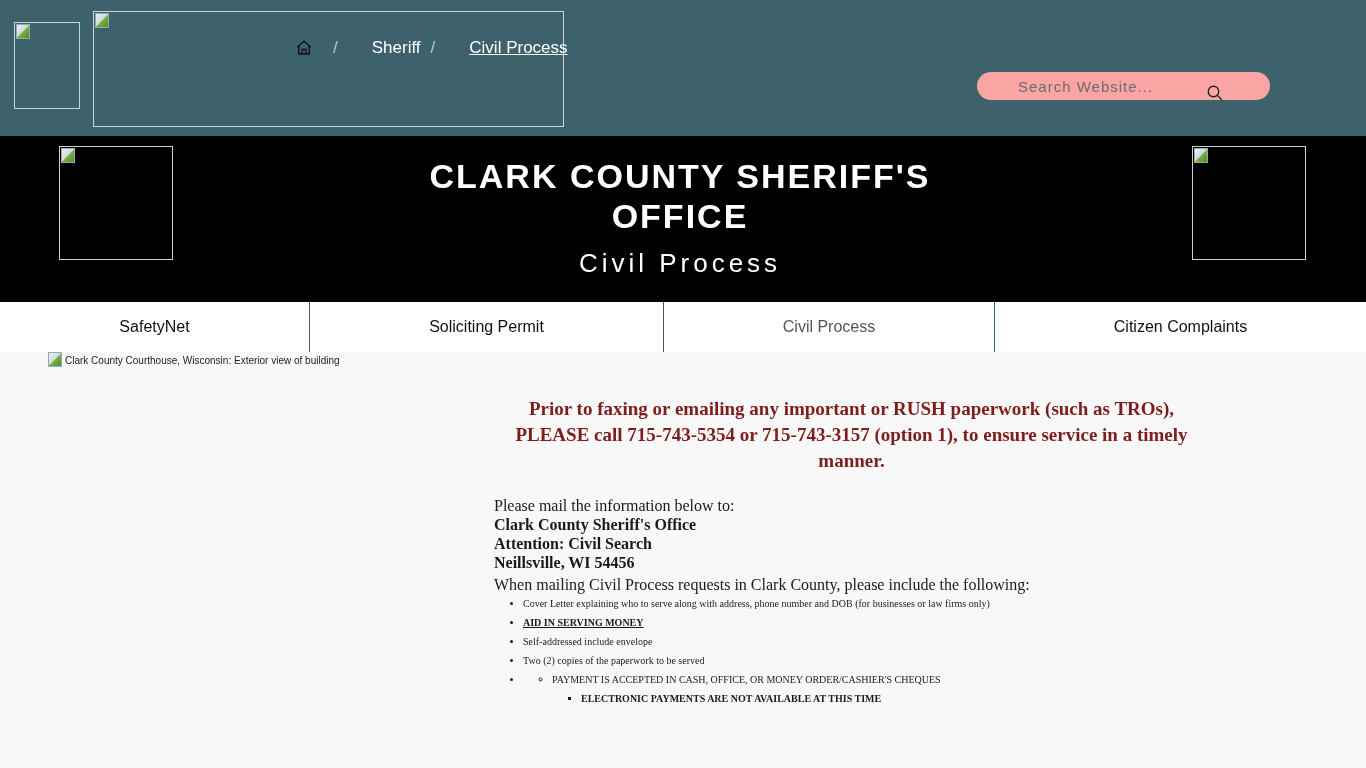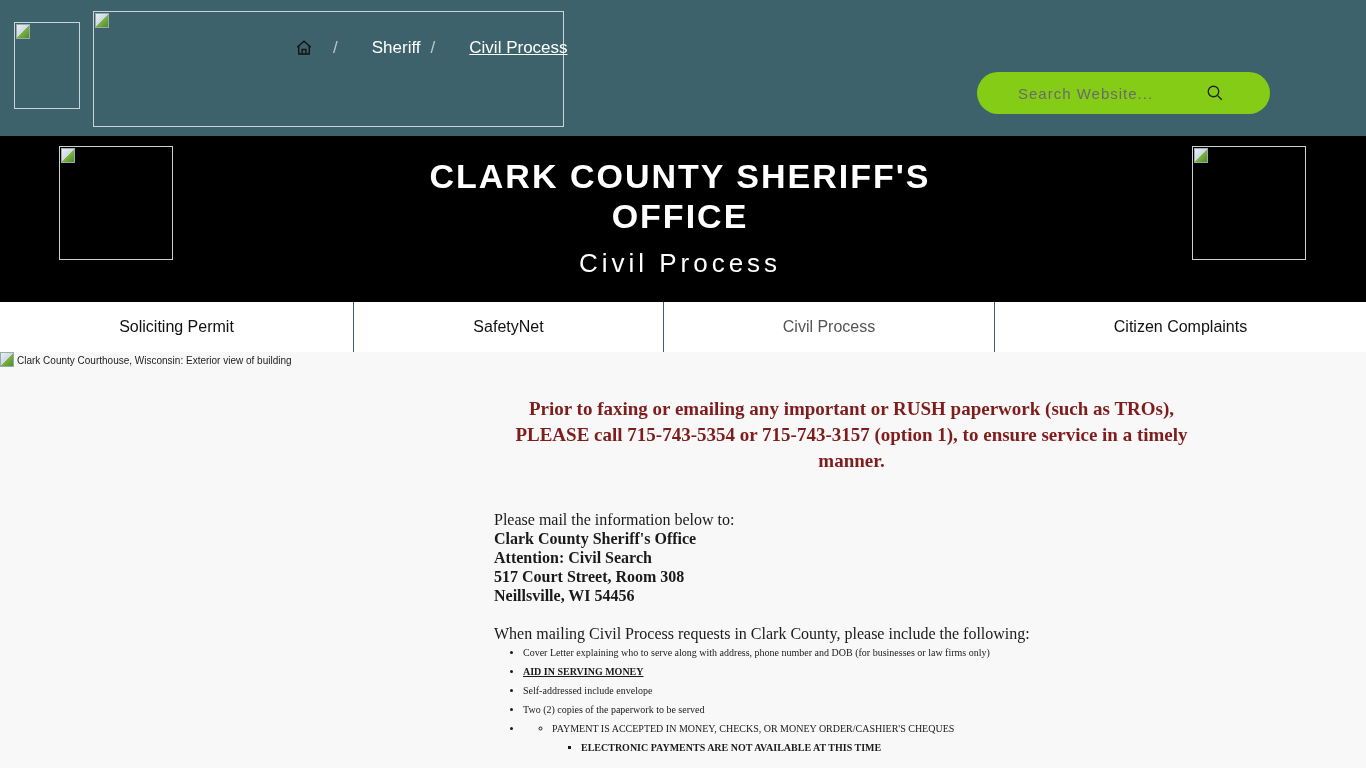--- a/index.html
+++ b/index.html
@@ -11,45 +11,45 @@
   .banner-box { position: absolute; left: 93px; top: 11px; width: 471px; height: 116px; border: 1px solid #c8d4d8; }
   .broken-img { position: absolute; left: 1px; top: 1px; width: 16px; height: 16px; }
   .broken-img .pg { position: absolute; left: 0; top: 0; width: 14px; height: 15px; background: linear-gradient(135deg, #e8eef4 0%, #cfd9e3 50%, #7cb342 51%, #4c8c2b 100%); border: 1px solid #9aa; }
 
   .breadcrumb { position: absolute; left: 295px; top: 38px; display: flex; align-items: center; font-size: 17px; color: #ffffff; }
   .breadcrumb .home-icon { width: 18px; height: 18px; margin-right: 10px; }
   .breadcrumb .sep { color: #b9c7cc; margin: 0 10px; font-size: 17px; }
   .breadcrumb .crumb { color: #ffffff; margin-left: 24px; }
   .breadcrumb .current { text-decoration: underline; }
 
-  .search { position: absolute; left: 977px; top: 72px; width: 293px; height: 42px; background: #84cc16; border-radius: 21px; display: flex; align-items: center; }
+  .search { position: absolute; left: 977px; top: 72px; width: 293px; height: 28px; background: #fca5a5; border-radius: 21px; display: flex; align-items: center; }
   .search input { border: none; outline: none; background: transparent; margin-left: 41px; width: 180px; font-family: "Liberation Sans", sans-serif; font-size: 15px; letter-spacing: 1px; color: #555; }
   .search input::placeholder { color: #6b6b6b; }
   .search .search-icon { position: absolute; left: 229px; top: 12px; width: 18px; height: 18px; }
 
   .hero { position: absolute; left: 0; top: 136px; width: 1366px; height: 166px; background: #000000; }
   .hero-img-left { position: absolute; left: 59px; top: 10px; width: 114px; height: 114px; border: 1px solid #cfcfcf; }
   .hero-img-right { position: absolute; left: 1192px; top: 10px; width: 114px; height: 114px; border: 1px solid #cfcfcf; }
   .hero-title { position: absolute; left: 420px; top: 20px; width: 520px; text-align: center; color: #ffffff; font-size: 34px; letter-spacing: 2px; line-height: 40px; }
   .hero-sub { position: absolute; left: 420px; top: 112px; width: 520px; text-align: center; color: #ffffff; font-size: 26px; letter-spacing: 4px; }
 
   .nav { position: absolute; left: 0; top: 302px; width: 1366px; height: 50px; background: #ffffff; display: flex; }
   .nav-item { height: 50px; display: flex; align-items: center; justify-content: center; font-size: 16px; color: #111; border-right: 1px solid #3e626b; cursor: pointer; }
   .nav-item:last-child { border-right: none; }
   .nav-item.active { color: #555; }
 
   .content { position: absolute; left: 0; top: 352px; width: 1366px; height: 416px; background: #f8f8f8; }
-  .courthouse-alt { position: absolute; left: 0; top: 0; font-size: 10px; color: #222; display: flex; align-items: center; }
+  .courthouse-alt { position: absolute; left: 0; top: 0; font-size: 10px; color: #222; display: flex; align-items: center; padding-left: 48px; }
   .courthouse-alt .broken-img { position: relative; left: 0; top: 0; margin-right: 1px; }
 
   .main { position: absolute; left: 494px; top: 44px; width: 720px; font-family: "DejaVu Serif", "Liberation Serif", serif; color: #1a1a1a; }
   .alert { width: 715px; text-align: center; color: #7f1d1d; font-weight: bold; font-size: 19px; line-height: 26px; font-family: "Liberation Serif", serif; }
-  .mail { margin-top: 36px; font-size: 16px; line-height: 19px; font-family: "Liberation Serif", serif; }
+  .mail { margin-top: 22px; font-size: 16px; line-height: 19px; font-family: "Liberation Serif", serif; }
   .mail .addr { font-weight: bold; }
-  .include { margin-top: 19px; font-size: 16px; line-height: 19px; font-family: "Liberation Serif", serif; }
+  .include { margin-top: 3px; font-size: 16px; line-height: 19px; font-family: "Liberation Serif", serif; }
   ul.reqs { margin-left: 29px; list-style: disc; }
   ul.reqs li { font-size: 10px; line-height: 19px; font-family: "Liberation Serif", serif; }
   ul.reqs a { color: #1a1a1a; font-weight: bold; text-decoration: underline; }
   ul.sub { margin-left: 29px; list-style: circle; }
   ul.subsub { margin-left: 29px; list-style: square; }
   ul.subsub li { font-weight: bold; }
 </style>
 </head>
 <body>
 
@@ -95,55 +95,54 @@
   <h1 class="hero-title">CLARK COUNTY SHERIFF'S OFFICE</h1>
   <div class="hero-sub">Civil Process</div>
   <div class="hero-img-right">
     <div class="broken-img">
         <div class="pg"></div>
       </div>
   </div>
 </div>
 
 <nav class="nav">
+  <div class="nav-item" style="width:310px">SafetyNet</div>
   <div class="nav-item" style="width:354px">Soliciting Permit</div>
-  <div class="nav-item" style="width:310px">SafetyNet</div>
   <div class="nav-item active" style="width:331px">Civil Process</div>
   <div class="nav-item" style="width:371px">Citizen Complaints</div>
 </nav>
 
 <div class="content">
   <div class="courthouse-alt">
     <div class="broken-img">
         <div class="pg"></div>
       </div>
     <span>Clark County Courthouse, Wisconsin: Exterior view of building</span>
   </div>
 
   <div class="main">
     <p class="alert">Prior to faxing or emailing any important or RUSH paperwork (such as TROs), PLEASE call 715-743-5354 or 715-743-3157 (option 1), to ensure service in a timely manner.</p>
 
     <div class="mail">
       <div>Please mail the information below to:</div>
       <div class="addr">Clark County Sheriff's Office</div>
       <div class="addr">Attention: Civil Search</div>
-      <div class="addr">517 Court Street, Room 308</div>
       <div class="addr">Neillsville, WI 54456</div>
     </div>
 
     <div class="include">When mailing Civil Process requests in Clark County, please include the following:</div>
     <ul class="reqs">
       <li>Cover Letter explaining who to serve along with address, phone number and DOB (for businesses or law firms only)</li>
       <li><a>AID IN SERVING MONEY</a></li>
       <li>Self-addressed include envelope</li>
       <li>Two (2) copies of the paperwork to be served</li>
       <li>
         <ul class="sub">
           <li>
-            <span>PAYMENT IS ACCEPTED IN MONEY, CHECKS, OR MONEY ORDER/CASHIER'S CHEQUES</span>
+            <span>PAYMENT IS ACCEPTED IN CASH, OFFICE, OR MONEY ORDER/CASHIER'S CHEQUES</span>
             <ul class="subsub">
               <li>ELECTRONIC PAYMENTS ARE NOT AVAILABLE AT THIS TIME</li>
             </ul>
           </li>
         </ul>
       </li>
     </ul>
   </div>
 </div>
 

